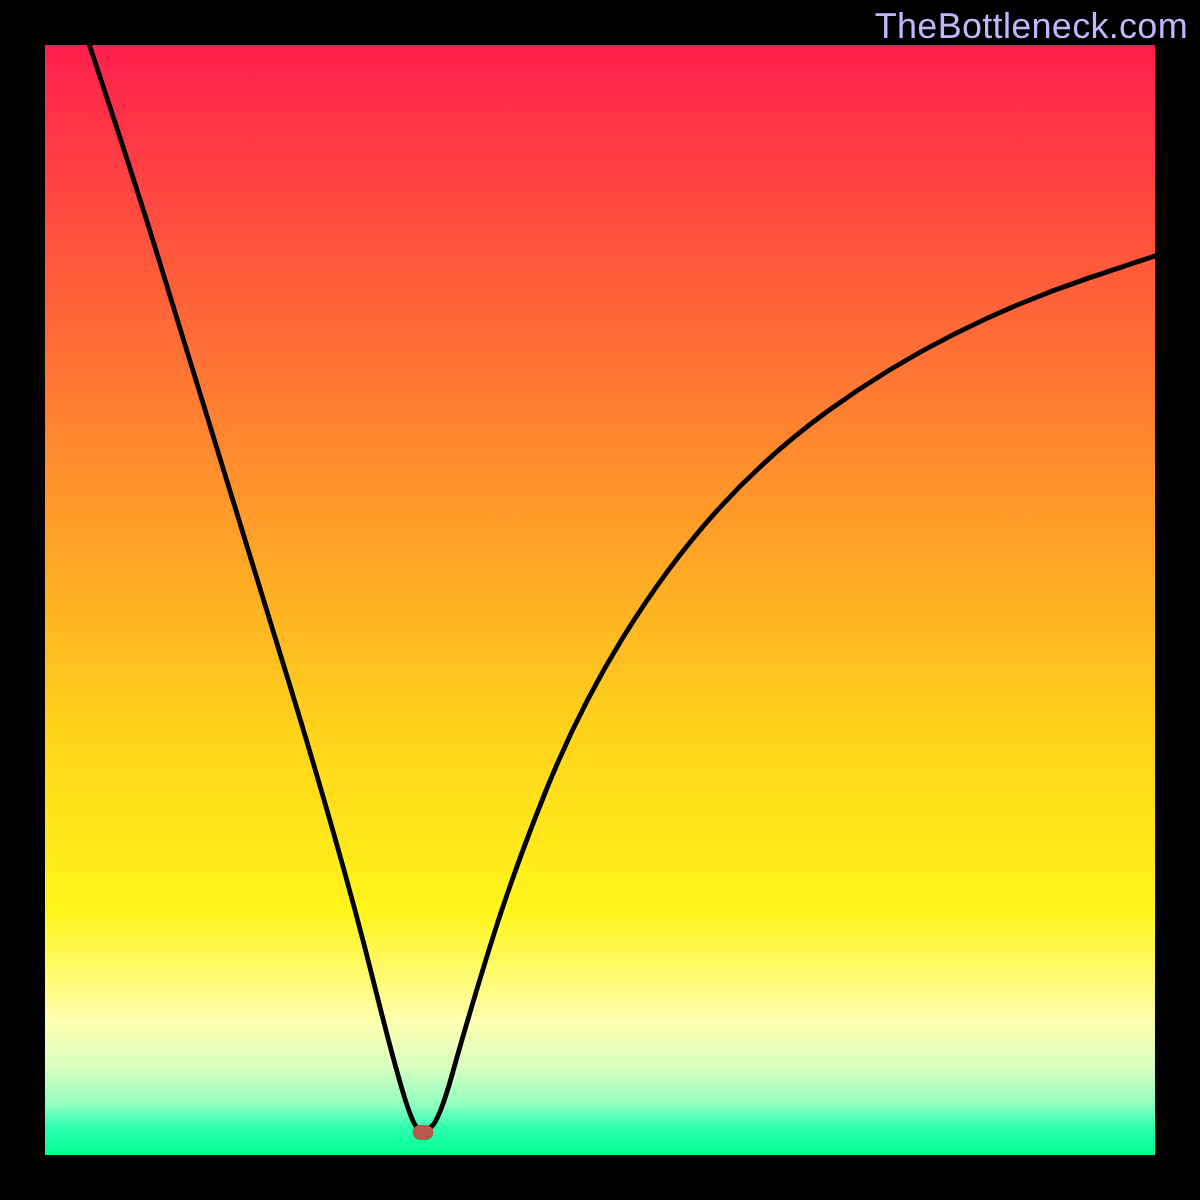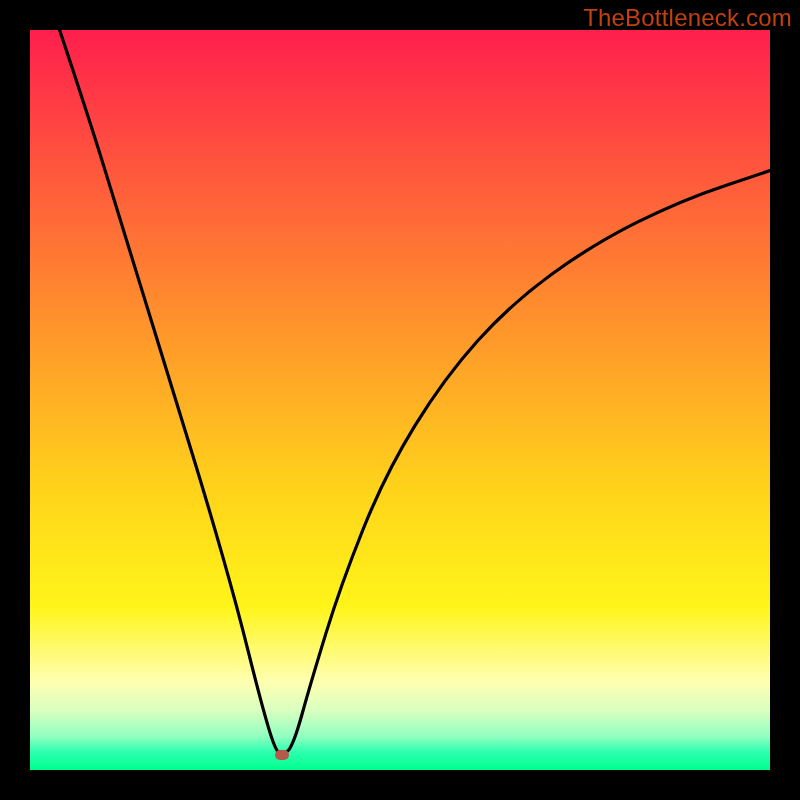--- a/index.html
+++ b/index.html
@@ -14,21 +14,21 @@
   .frame {
     position: relative;
     width: 800px;
     height: 800px;
     background: #000;
   }
   .attribution {
     position: absolute;
     top: 4px;
     right: 8px;
-    color: #c2410c;
+    color: #c4b5fd;
     font-size: 24px;
     font-weight: 400;
     letter-spacing: 0.2px;
     z-index: 20;
   }
   .plot-area {
     position: absolute;
     left: 30px;
     top: 30px;
     width: 740px;

